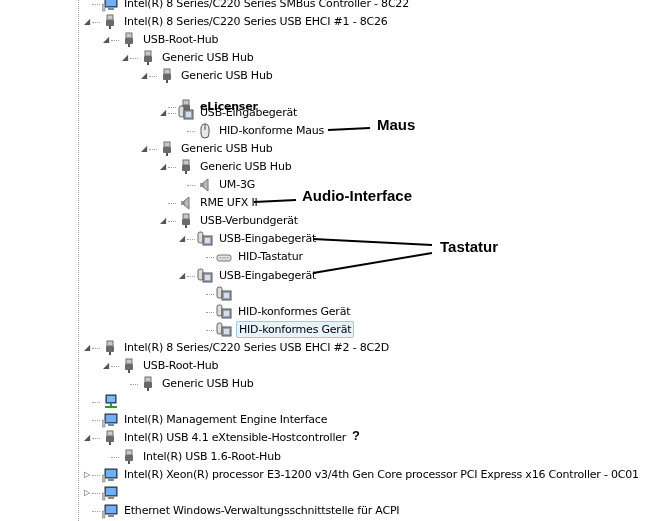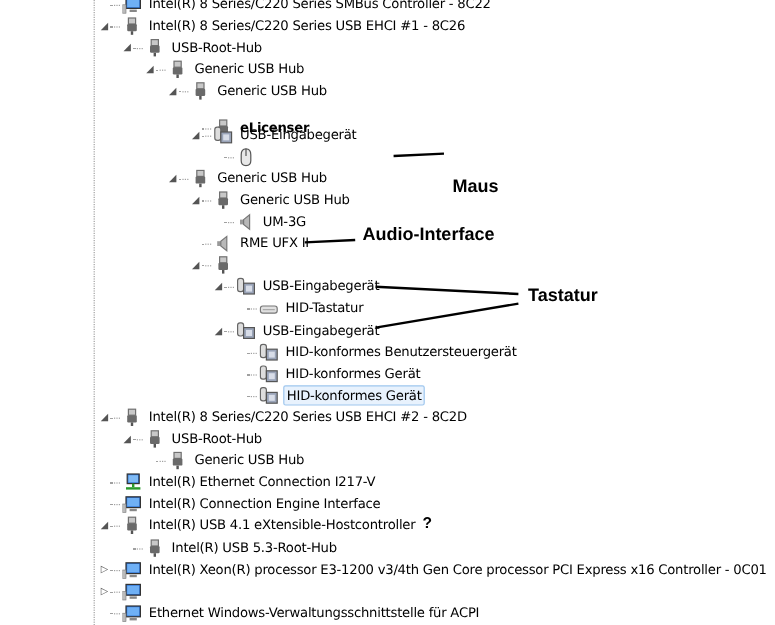--- a/index.html
+++ b/index.html
@@ -95,20 +95,21 @@
         </svg></span>
       <span class="label">USB-Eingabegerät</span>
     </div>
     <div class="row" style="left: 187px; top: 121.7px;">
       <div class="hline" style="left: 0px; top: 9px; width: 8px;"></div>
       <span style="width: 10px; display: inline-block;"></span>
       <span class="icon"><svg width="16" height="16">
           <path d="M4 6 Q4 1 8 1 Q12 1 12 6 L12 11 Q12 15 8 15 Q4 15 4 11 Z" fill="#e8e8e8" stroke="#555"></path>
           <line x1="8" y1="1" x2="8" y2="7" stroke="#555"></line>
         </svg></span>
+      <span class="label">HID-konforme Maus</span>
     </div>
     <div class="row" style="left: 149px; top: 139.8px;">
       <div class="hline" style="left: 0px; top: 9px; width: 8px;"></div>
       <span class="exp" style="left: -9px; top: 5px;">◢</span>
       <span style="width: 10px; display: inline-block;"></span>
       <span class="icon"><svg width="16" height="16">
           <rect x="5" y="1" width="6" height="5" fill="#c8c8c8" stroke="#707070"></rect>
           <rect x="4" y="6" width="8" height="6" rx="1" fill="#6a6a6a"></rect>
           <rect x="7" y="12" width="2" height="3" fill="#555"></rect>
         </svg></span>
@@ -145,20 +146,21 @@
     </div>
     <div class="row" style="left: 168px; top: 212.2px;">
       <div class="hline" style="left: 0px; top: 9px; width: 8px;"></div>
       <span class="exp" style="left: -9px; top: 5px;">◢</span>
       <span style="width: 10px; display: inline-block;"></span>
       <span class="icon"><svg width="16" height="16">
           <rect x="5" y="1" width="6" height="5" fill="#c8c8c8" stroke="#707070"></rect>
           <rect x="4" y="6" width="8" height="6" rx="1" fill="#6a6a6a"></rect>
           <rect x="7" y="12" width="2" height="3" fill="#555"></rect>
         </svg></span>
+      <span class="label">USB-Verbundgerät</span>
     </div>
     <div class="row" style="left: 187px; top: 230.3px;">
       <div class="hline" style="left: 0px; top: 9px; width: 8px;"></div>
       <span class="exp" style="left: -9px; top: 5px;">◢</span>
       <span style="width: 10px; display: inline-block;"></span>
       <span class="icon"><svg width="16" height="16">
           <rect x="1" y="1" width="5" height="11" rx="2" fill="#ddd" stroke="#666"></rect>
           <rect x="6" y="5" width="9" height="9" fill="#9aa4b8" stroke="#555"></rect>
           <rect x="8" y="7" width="5" height="5" fill="#d8dde8"></rect>
         </svg></span>
@@ -185,21 +187,20 @@
       <span class="label">USB-Eingabegerät</span>
     </div>
     <div class="row" style="left: 206px; top: 284.6px;">
       <div class="hline" style="left: 0px; top: 9px; width: 8px;"></div>
       <span style="width: 10px; display: inline-block;"></span>
       <span class="icon"><svg width="16" height="16">
           <rect x="1" y="1" width="5" height="11" rx="2" fill="#ddd" stroke="#666"></rect>
           <rect x="6" y="5" width="9" height="9" fill="#9aa4b8" stroke="#555"></rect>
           <rect x="8" y="7" width="5" height="5" fill="#d8dde8"></rect>
         </svg></span>
-      <span class="label">HID-konformes Benutzersteuergerät</span>
     </div>
     <div class="row" style="left: 206px; top: 302.7px;">
       <div class="hline" style="left: 0px; top: 9px; width: 8px;"></div>
       <span style="width: 10px; display: inline-block;"></span>
       <span class="icon"><svg width="16" height="16">
           <rect x="1" y="1" width="5" height="11" rx="2" fill="#ddd" stroke="#666"></rect>
           <rect x="6" y="5" width="9" height="9" fill="#9aa4b8" stroke="#555"></rect>
           <rect x="8" y="7" width="5" height="5" fill="#d8dde8"></rect>
         </svg></span>
       <span class="label">HID-konformes Gerät</span>
@@ -248,53 +249,52 @@
     </div>
     <div class="row" style="left: 92px; top: 393.2px;">
       <div class="hline" style="left: 0px; top: 9px; width: 8px;"></div>
       <span style="width: 10px; display: inline-block;"></span>
       <span class="icon"><svg width="16" height="16">
           <rect x="4" y="1" width="10" height="8" fill="#2a6fd0" stroke="#333"></rect>
           <rect x="5" y="2" width="8" height="6" fill="#7fbaf5"></rect>
           <rect x="8" y="9" width="2" height="3" fill="#2a9a2a"></rect>
           <rect x="3" y="12" width="12" height="2" fill="#2a9a2a"></rect>
         </svg></span>
-      <span class="label">Intel(R) Ethernet Connection I217-V</span>
     </div>
     <div class="row" style="left: 92px; top: 411.3px;">
       <div class="hline" style="left: 0px; top: 9px; width: 8px;"></div>
       <span style="width: 10px; display: inline-block;"></span>
       <span class="icon"><svg width="16" height="16">
           <rect x="3" y="2" width="12" height="9" fill="#2a6fd0" stroke="#333"></rect>
           <rect x="4" y="3" width="10" height="7" fill="#6fb0f5"></rect>
           <rect x="6" y="12" width="6" height="2" fill="#888"></rect>
           <rect x="0" y="8" width="3" height="7" fill="#bbb" stroke="#777" stroke-width="0.5"></rect>
         </svg></span>
-      <span class="label">Intel(R) Connection Engine Interface</span>
+      <span class="label">Intel(R) Management Engine Interface</span>
     </div>
     <div class="row" style="left: 92px; top: 429.4px;">
       <div class="hline" style="left: 0px; top: 9px; width: 8px;"></div>
       <span class="exp" style="left: -9px; top: 5px;">◢</span>
       <span style="width: 10px; display: inline-block;"></span>
       <span class="icon"><svg width="16" height="16">
           <rect x="5" y="1" width="6" height="5" fill="#c8c8c8" stroke="#707070"></rect>
           <rect x="4" y="6" width="8" height="6" rx="1" fill="#6a6a6a"></rect>
           <rect x="7" y="12" width="2" height="3" fill="#555"></rect>
         </svg></span>
       <span class="label">Intel(R) USB 4.1 eXtensible-Hostcontroller</span>
     </div>
     <div class="row" style="left: 111px; top: 447.5px;">
       <div class="hline" style="left: 0px; top: 9px; width: 8px;"></div>
       <span style="width: 10px; display: inline-block;"></span>
       <span class="icon"><svg width="16" height="16">
           <rect x="5" y="1" width="6" height="5" fill="#c8c8c8" stroke="#707070"></rect>
           <rect x="4" y="6" width="8" height="6" rx="1" fill="#6a6a6a"></rect>
           <rect x="7" y="12" width="2" height="3" fill="#555"></rect>
         </svg></span>
-      <span class="label">Intel(R) USB 5.3-Root-Hub</span>
+      <span class="label">Intel(R) USB 1.6-Root-Hub</span>
     </div>
     <div class="row" style="left: 92px; top: 465.6px;">
       <div class="hline" style="left: 0px; top: 9px; width: 8px;"></div>
       <span class="exp" style="left: -9px; top: 5px;">▷</span>
       <span style="width: 10px; display: inline-block;"></span>
       <span class="icon"><svg width="16" height="16">
           <rect x="3" y="2" width="12" height="9" fill="#2a6fd0" stroke="#333"></rect>
           <rect x="4" y="3" width="10" height="7" fill="#6fb0f5"></rect>
           <rect x="6" y="12" width="6" height="2" fill="#888"></rect>
           <rect x="0" y="8" width="3" height="7" fill="#bbb" stroke="#777" stroke-width="0.5"></rect>
@@ -319,21 +319,21 @@
           <rect x="3" y="2" width="12" height="9" fill="#2a6fd0" stroke="#333"></rect>
           <rect x="4" y="3" width="10" height="7" fill="#6fb0f5"></rect>
           <rect x="6" y="12" width="6" height="2" fill="#888"></rect>
           <rect x="0" y="8" width="3" height="7" fill="#bbb" stroke="#777" stroke-width="0.5"></rect>
         </svg></span>
       <span class="label">Ethernet Windows-Verwaltungsschnittstelle für ACPI</span>
     </div>
     <div class="vline" style="left: 78px; top: 0px; height: 521px;"></div>
   </div>
 
-<div class="annot" style="left:377px; top:116px;margin-top:31px;">Maus</div>
+<div class="annot" style="left:377px; top:116px;">Maus</div>
 <div class="annot" style="left:302px; top:187px;">Audio-Interface</div>
 <div class="annot" style="left:440px; top:238px;text-align:center;">Tastatur</div>
 <div class="annot" style="left:352px; top:428px; font-size:13px;">?</div>
 
 <svg class="ann" width="646" height="521">
   <line x1="328" y1="130" x2="370" y2="128" stroke="#000" stroke-width="2"></line>
   <line x1="254" y1="202" x2="296" y2="200" stroke="#000" stroke-width="2"></line>
   <line x1="313" y1="239" x2="432" y2="245" stroke="#000" stroke-width="2"></line>
   <line x1="313" y1="273" x2="432" y2="253" stroke="#000" stroke-width="2"></line>
 </svg>

